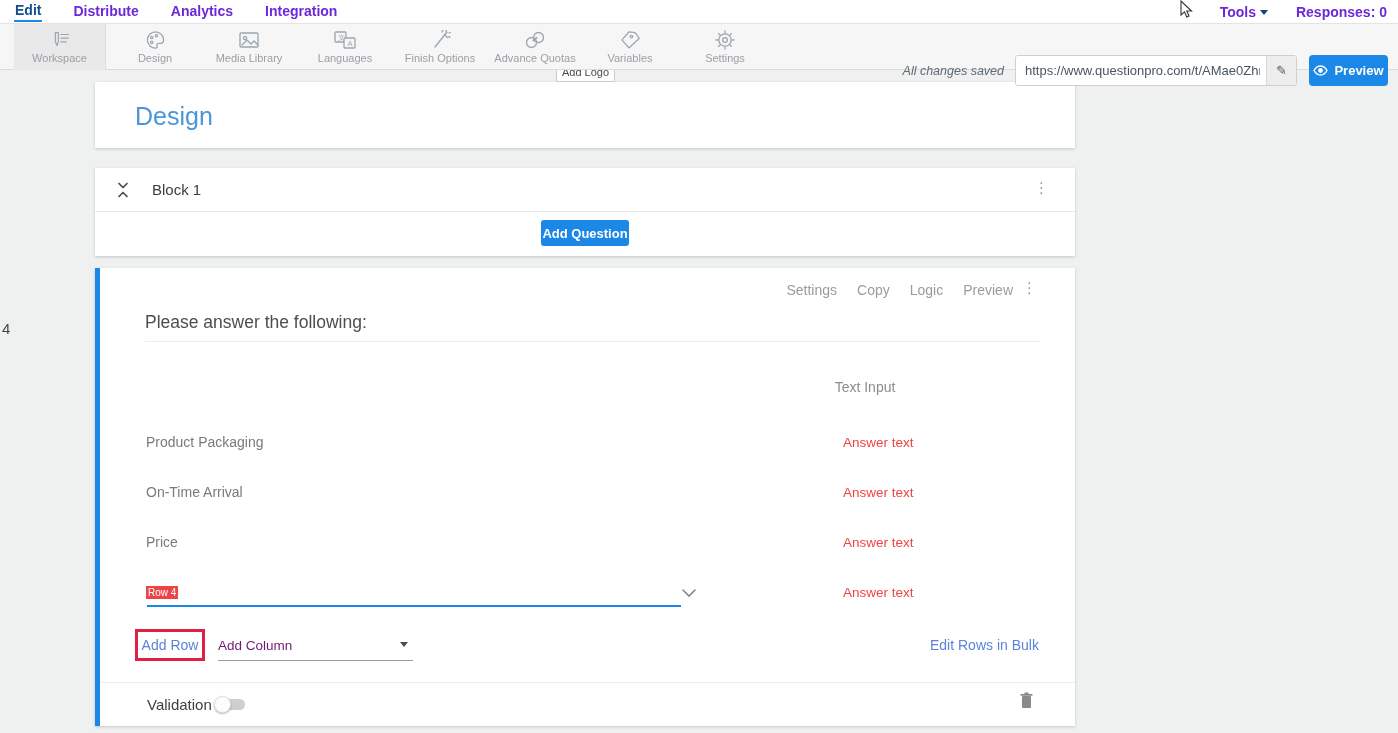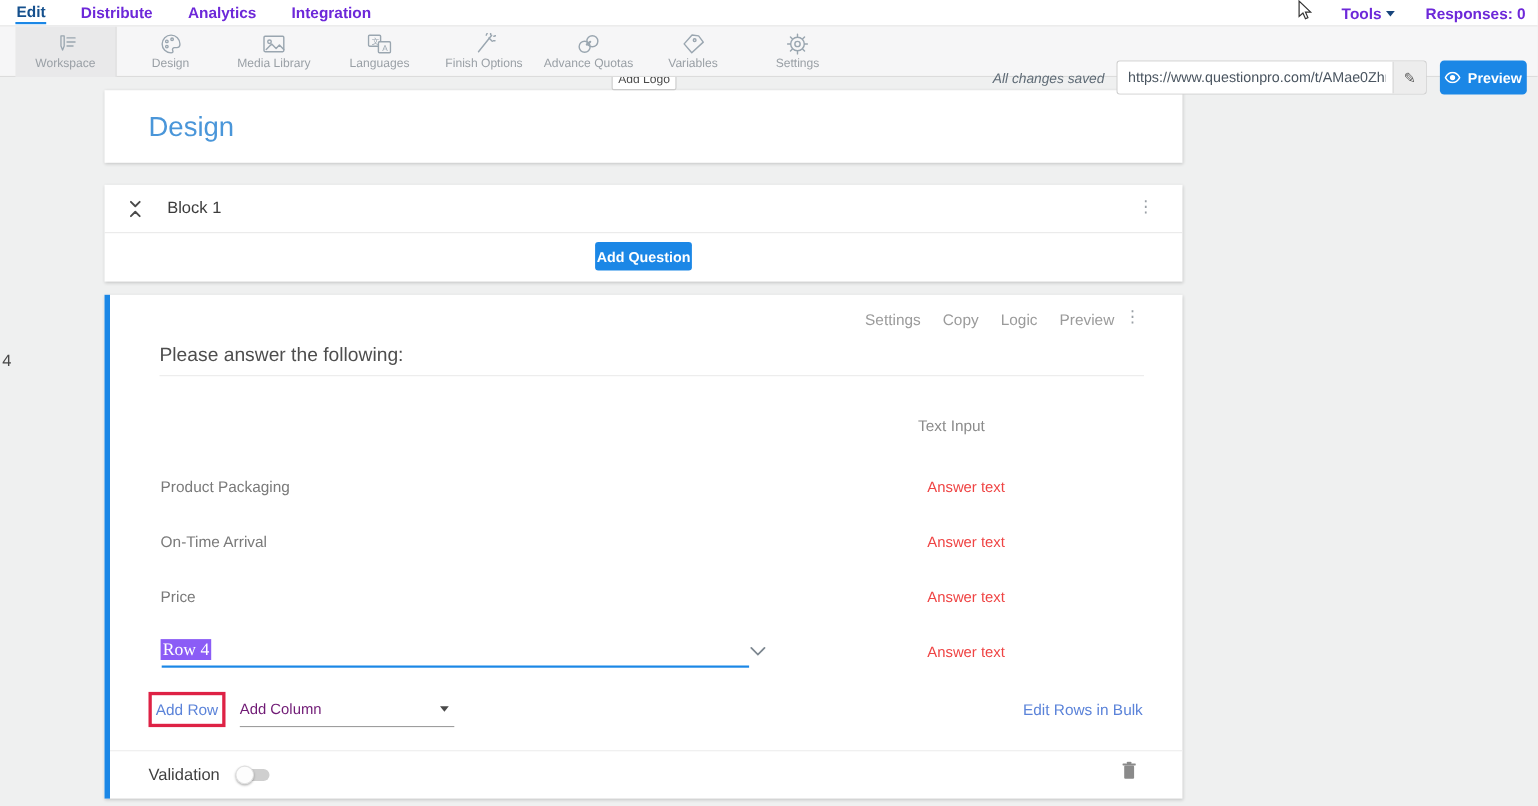--- a/index.html
+++ b/index.html
@@ -68,34 +68,34 @@
   .q-actions { position:absolute; right:62px; top:14px; display:flex; gap:20px; }
   .q-action { font-size:14px; color:#9b9b9b; cursor:pointer; }
   .q-dots { position:absolute; right:38px; top:13px; }
   .q-title { position:absolute; left:45px; top:44px; font-size:17.5px; color:#4e4e4e; }
   .q-title-line { position:absolute; left:45px; top:73px; width:895px; height:1px; background:#ececec; }
   .col-header { position:absolute; left:690px; top:111px; width:150px; text-align:center;
                 font-size:14px; color:#8c8c8c; }
   .row-label { position:absolute; left:46px; font-size:14px; color:#7a7a7a; cursor:text; }
   .row-answer { position:absolute; left:743px; font-size:13.5px; color:#ef4444; }
   .row4-wrap { position:absolute; left:46px; top:314px; }
-  .row4-text { font-size:16px; background:#8b5cf6; color:#fff; padding:1px 2px;font-family:Liberation Serif, serif; }
+  .row4-text { font-size:10px; background:#ef4444; color:#fff; padding:1px 2px; }
   .row4-line { position:absolute; left:47px; top:337px; width:534px; height:2px; background:#1b87e6; }
   .row4-chevron { position:absolute; left:581px; top:316px; cursor:pointer; }
   .addrow-box { position:absolute; left:35px; top:361px; width:70px; height:32px; border:3px solid #de2245;
                 display:flex; align-items:center; justify-content:center; }
   .addrow-link { font-size:14px; color:#5b83d9; cursor:pointer; }
   .addcol { position:absolute; left:118px; top:368px; width:195px; border-bottom:1px solid #9e9e9e;
             padding-bottom:6px; cursor:pointer; }
   .addcol-label { font-size:13.5px; color:#701a75; }
   .addcol-caret { position:absolute; right:5px; top:6px; width:0; height:0; border-left:4px solid transparent;
                   border-right:4px solid transparent; border-top:5px solid #4a4a4a; }
   .edit-bulk { position:absolute; left:830px; top:369px; font-size:14px; color:#5b83d9; cursor:pointer; }
   .q-divider { position:absolute; left:0; top:414px; width:100%; height:1px; background:#ededed; }
-  .validation-label { position:absolute; left:35px; top:428px; font-size:15px; color:#3f3f3f; }
+  .validation-label { position:absolute; left:47px; top:428px; font-size:15px; color:#3f3f3f; }
   .toggle { position:absolute; left:117px; top:431px; width:28px; height:11px; background:#cfcfcf;
             border-radius:6px; cursor:pointer; }
   .toggle-knob { position:absolute; left:-3px; top:-3px; width:17px; height:17px; background:#fdfdfd;
                  border:1px solid #e0e0e0; border-radius:50%; box-shadow:0 1px 2px rgba(0,0,0,0.3); }
   .trash { position:absolute; left:919px; top:424px; cursor:pointer; }
 
   .cursor { position:absolute; left:1177px; top:0px; z-index:20; pointer-events:none; }
 </style>
 </head>
 <body>

